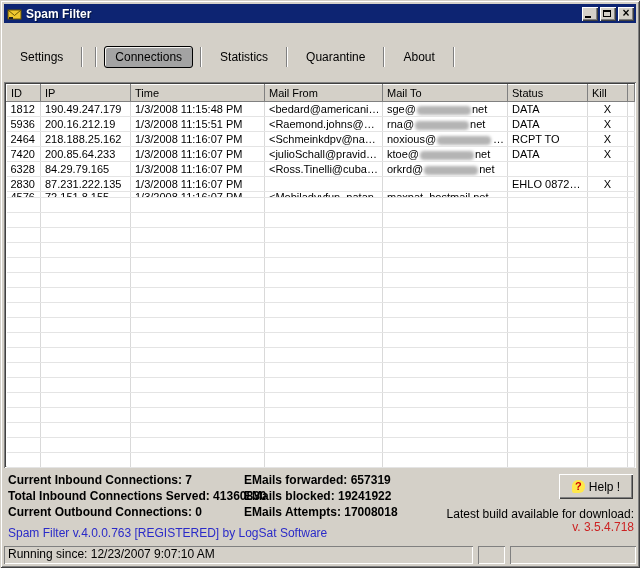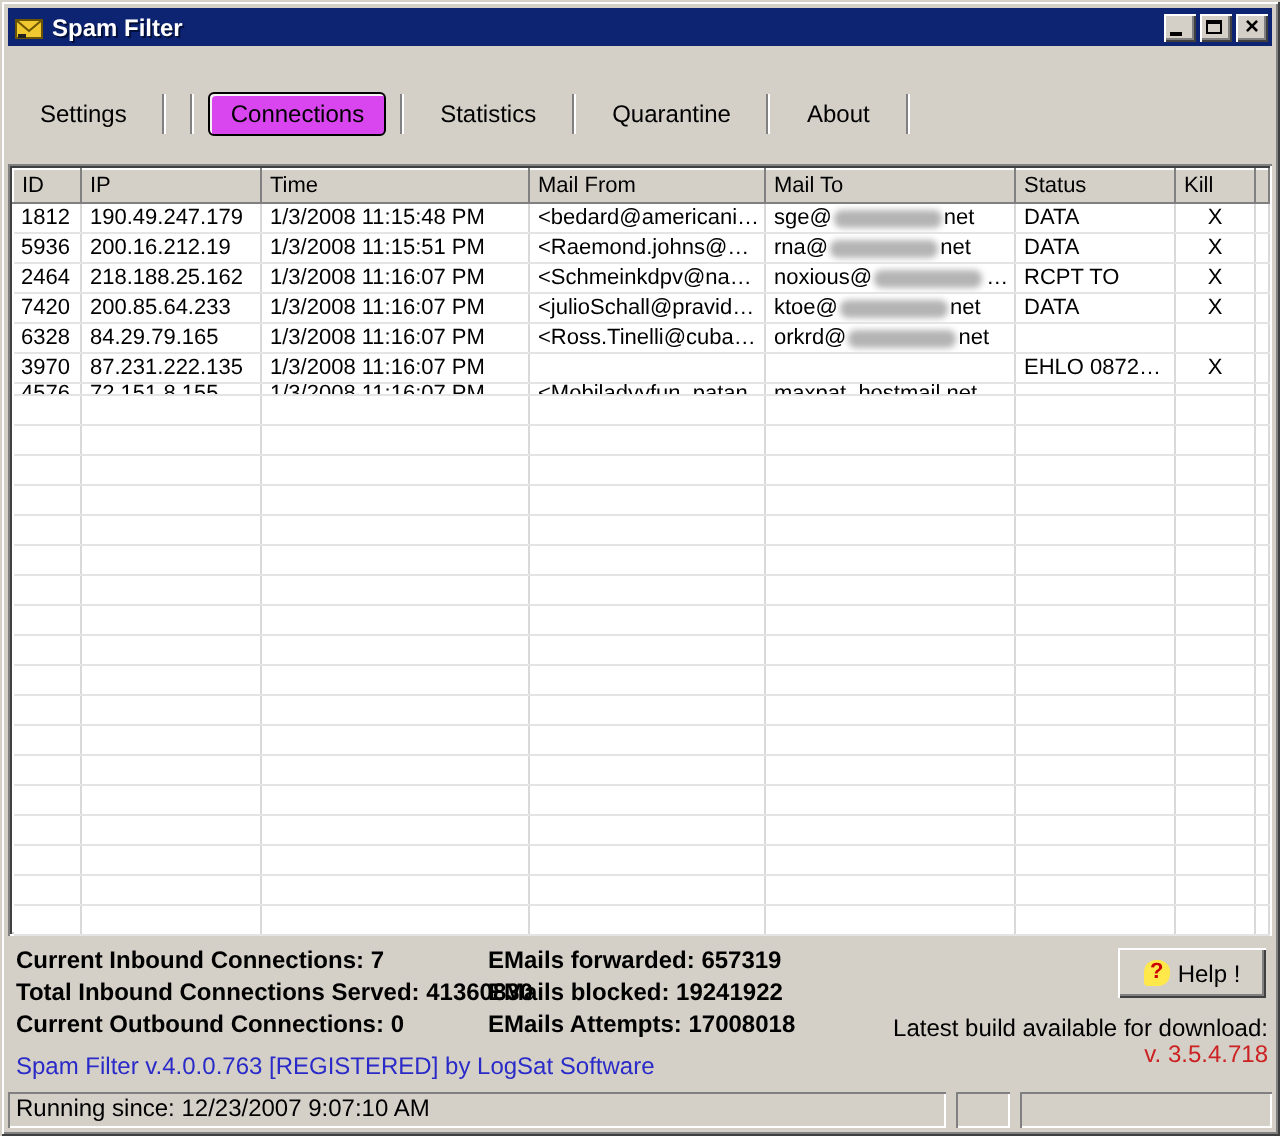--- a/index.html
+++ b/index.html
@@ -27,21 +27,21 @@
   .glyph-min{position:absolute;left:3px;bottom:3px;width:6px;height:2px;background:#000;}
   .glyph-max{position:absolute;left:3px;top:3px;width:8px;height:7px;border:1px solid #000;border-top-width:2px;}
   .glyph-close{font-size:12px;line-height:12px;display:block;margin-top:-1px;}
   
   .tabbar{position:absolute;left:8px;top:28px;right:8px;height:26px;display:flex;align-items:center;margin-top:16px;}
   .tab{
     background:transparent;border:1px solid transparent;border-radius:3px;
     font-size:12px;color:#000;padding:3px 10px;margin:0 1px;white-space:nowrap;
   }
   .tab.active{
-    background:#d946ef;border:1px solid #000;
+    background:#a3a3a3;border:1px solid #000;
     box-shadow:inset 1px 1px 0 #f4f3f0;
   }
   .tab-sep{width:2px;height:20px;margin:0 6px;
     border-left:1px solid #808080;border-right:1px solid #ffffff;}
   
   .listview{
     position:absolute;left:4px;top:82px;width:632px;height:386px;background:#fff;
     box-shadow:inset 1px 1px 0 #808080, inset -1px -1px 0 #fff,
                inset 2px 2px 0 #404040, inset -2px -2px 0 #d4d0c8;
     padding:2px;overflow:hidden;
@@ -195,21 +195,21 @@
             <td>6328</td>
             <td>84.29.79.165</td>
             <td>1/3/2008 11:16:07 PM</td>
             <td>&lt;Ross.Tinelli@cubafor...</td>
             <td><span>orkrd@</span><span class="redact"></span><span>net</span></td>
             <td></td>
             <td class="kill"></td>
             <td></td>
           </tr>
           <tr class="">
-            <td>3970</td>
+            <td>2830</td>
             <td>87.231.222.135</td>
             <td>1/3/2008 11:16:07 PM</td>
             <td></td>
             <td><span></span></td>
             <td>EHLO 087231...</td>
             <td class="kill">X</td>
             <td></td>
           </tr>
           <tr class="partial-row">
             <td>

